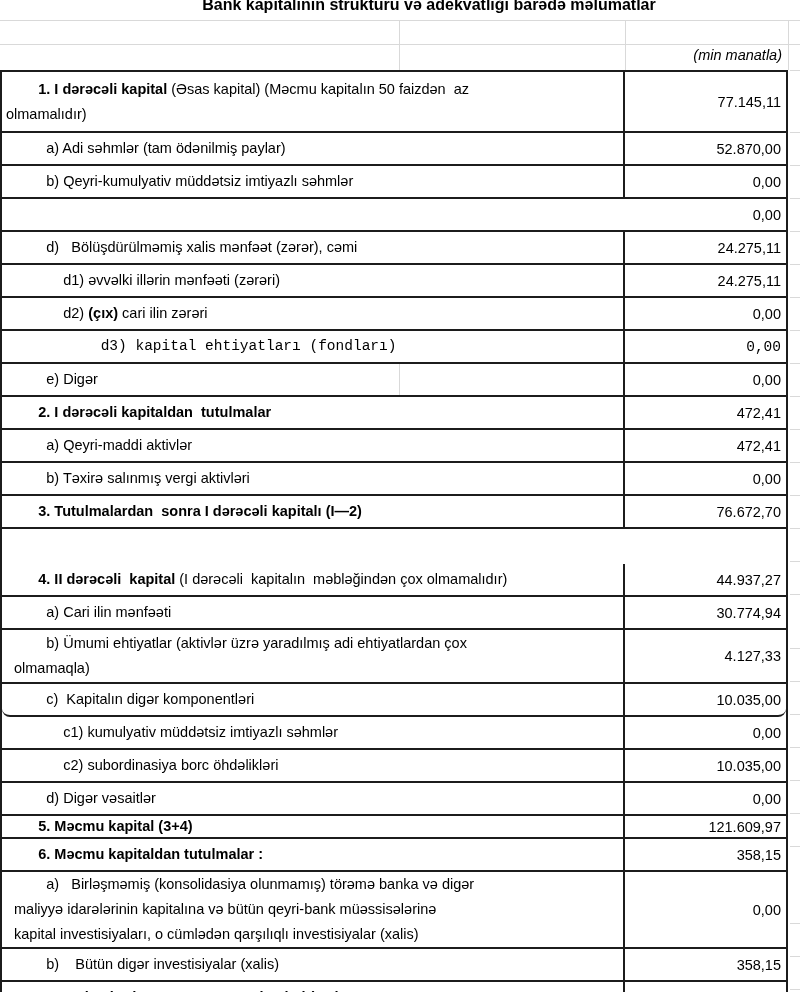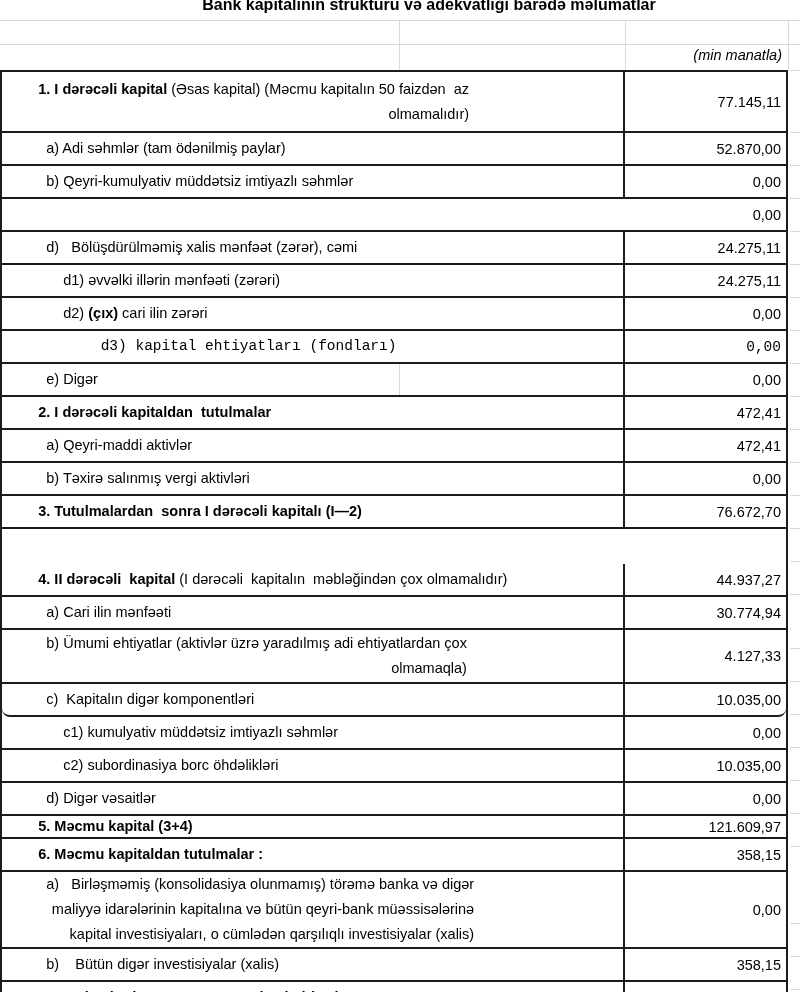--- a/index.html
+++ b/index.html
@@ -22,21 +22,21 @@
     position:absolute;left:0;top:70px;width:788px;box-sizing:border-box;
     border:2px solid #1c1c1c;border-bottom:none;background:#fff;
   }
   .row{
     display:flex;position:relative;box-sizing:border-box;
     border-bottom:2px solid #1c1c1c;background:#fff;
   }
   .row.sliver{border-bottom:none;}
   .label{
     width:623px;box-sizing:border-box;border-right:2px solid #1c1c1c;
-    display:flex;align-items:center;padding:1px 12px 1px 4px;text-align:right;
+    display:flex;align-items:center;padding:1px 12px 1px 4px;
   }
   .label.ind1{padding-left:12px;}
   .label.ind2{padding-left:29px;}
   .txt{margin:0;white-space:pre-wrap;font-size:14.5px;line-height:25px;}
   .b{font-weight:bold;}
   .value{
     flex:1;display:flex;align-items:center;justify-content:flex-end;
     padding-right:5px;font-size:14.5px;
   }
   .row.split::after{

